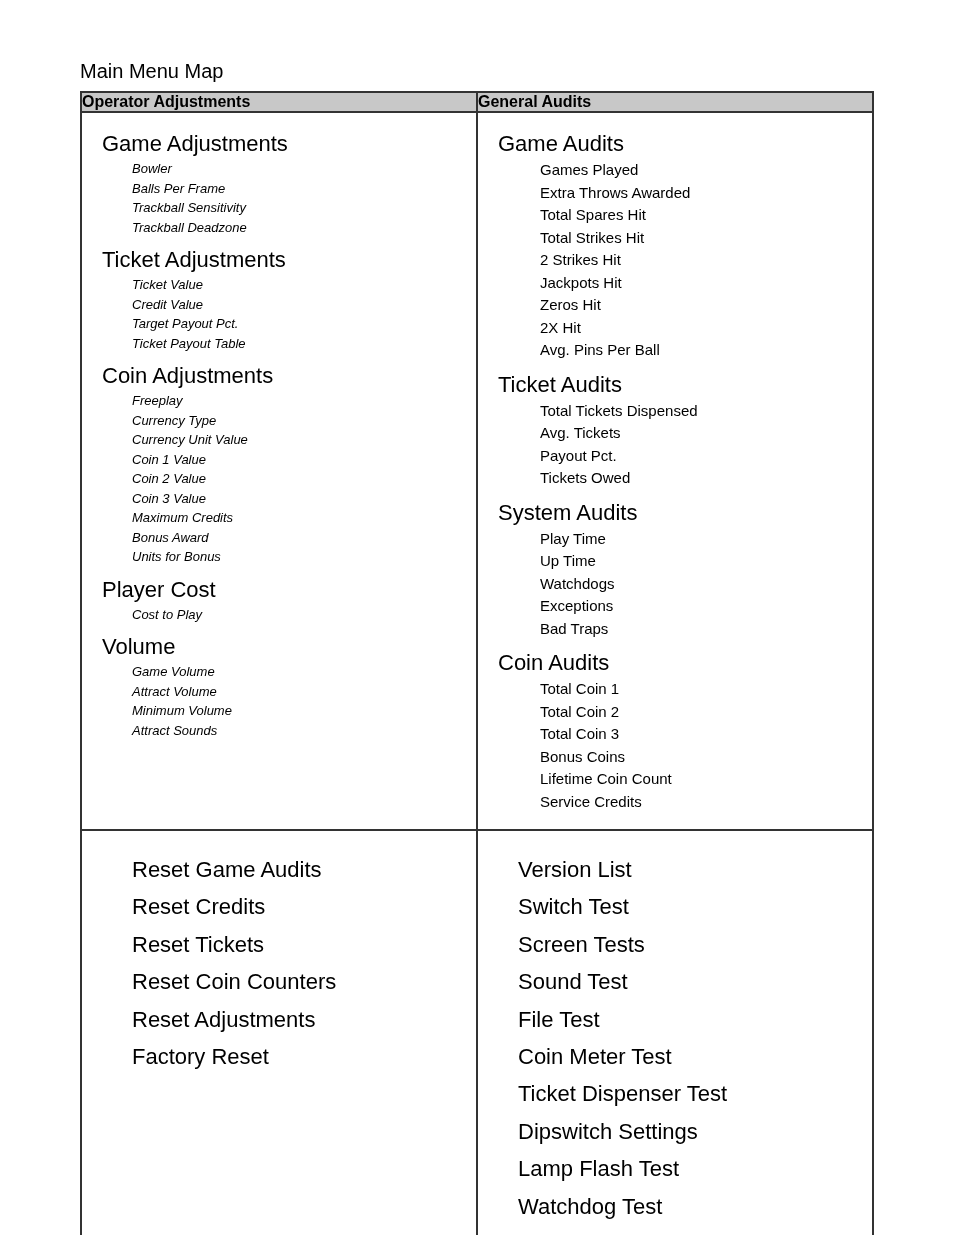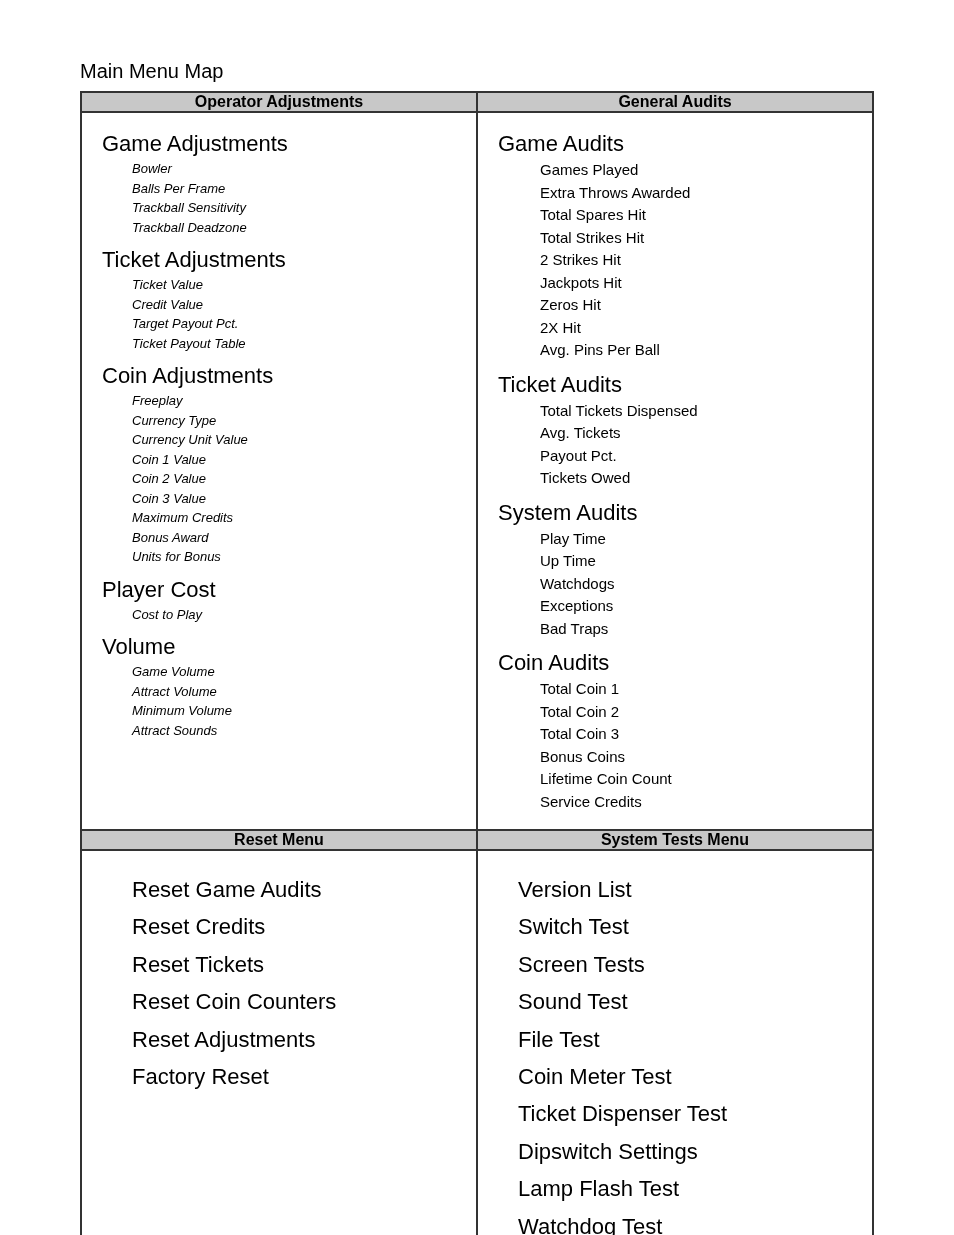--- a/index.html
+++ b/index.html
@@ -32,21 +32,20 @@
       border: 2px solid #333;
       vertical-align: top;
       padding: 0;
       width: 50%;
     }
 
     .col-header {
       background-color: #c8c8c8;
       font-weight: bold;
       font-size: 16px;
-      text-align: center;
       padding: 6px 8px;
       border-bottom: 2px solid #333;
     }
 
     .col-content {
       padding: 8px 16px 16px 20px;
     }
 
     
     .section-heading-large {
@@ -183,24 +182,20 @@
           <div class="audit-sub-item">Total Coin 2</div>
           <div class="audit-sub-item">Total Coin 3</div>
           <div class="audit-sub-item">Bonus Coins</div>
           <div class="audit-sub-item">Lifetime Coin Count</div>
           <div class="audit-sub-item">Service Credits</div>
 
         </div>
       </td>
     </tr>
 
-    <tr>
-      <td class="col-header">Reset Menu</td>
-      <td class="col-header">System Tests Menu</td>
-    </tr>
 
     <tr>
       <td>
         <div class="reset-content">
           <div class="reset-item">Reset Game Audits</div>
           <div class="reset-item">Reset Credits</div>
           <div class="reset-item">Reset Tickets</div>
           <div class="reset-item">Reset Coin Counters</div>
           <div class="reset-item">Reset Adjustments</div>
           <div class="reset-item">Factory Reset</div>

